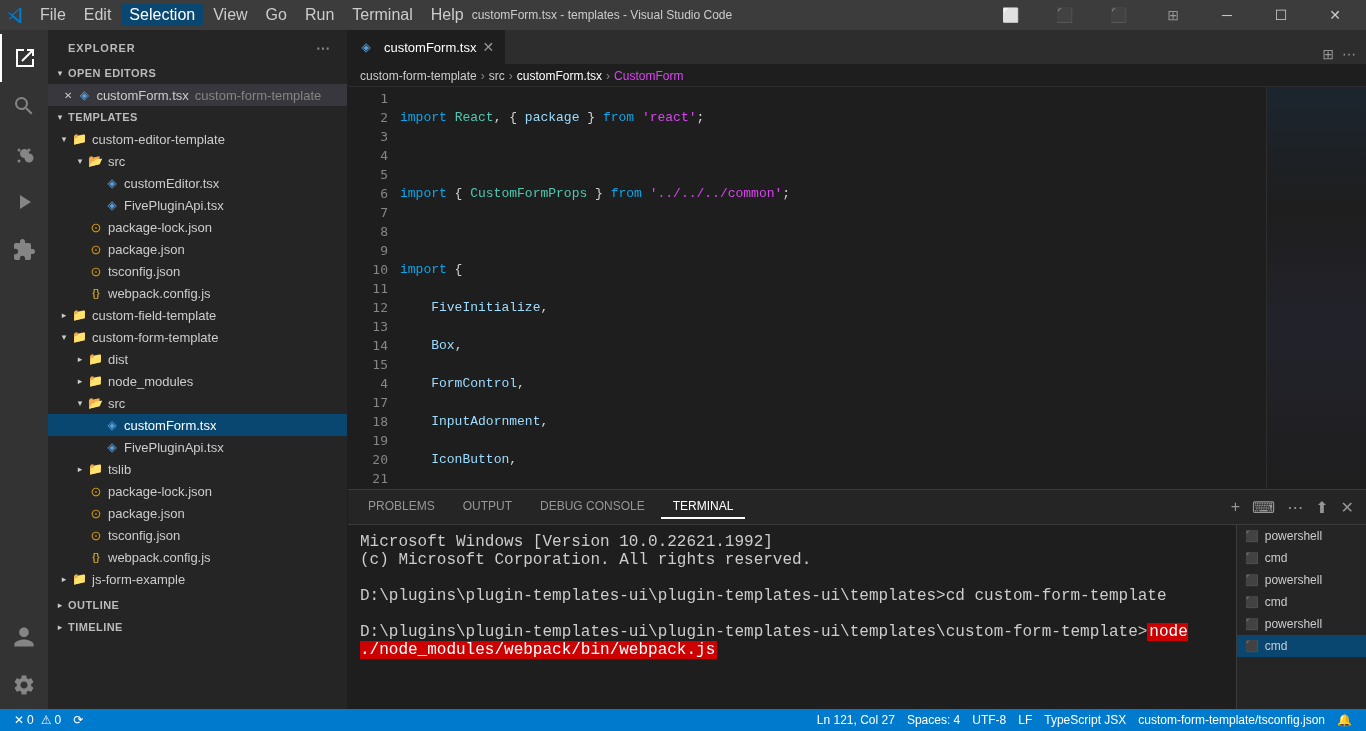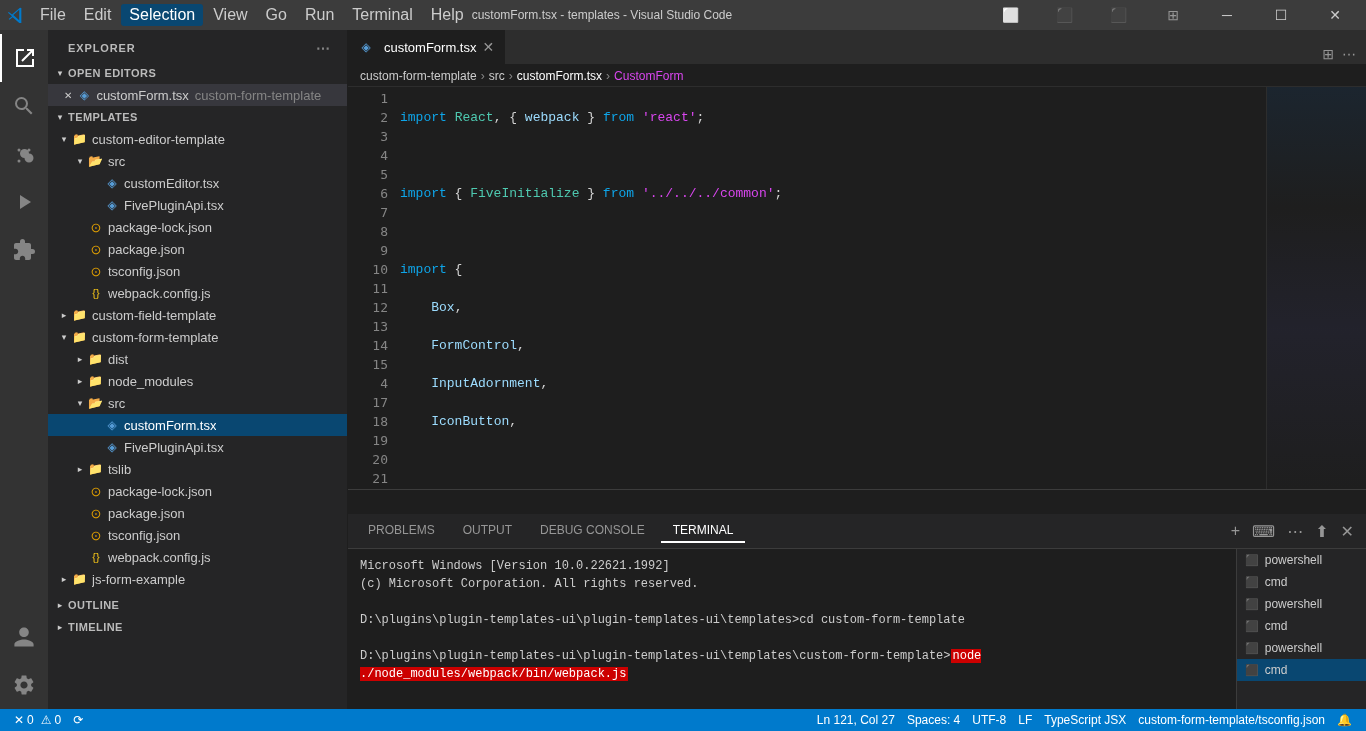--- a/index.html
+++ b/index.html
@@ -236,37 +236,36 @@
       flex-shrink: 0;
     }
     #panel-tabs {
       height: 35px;
       background: #252526;
       display: flex;
       align-items: center;
       padding: 0 8px;
       gap: 4px;
       border-bottom: 1px solid #3c3c3c;
-      margin-top: 24px;
     }
     .panel-tab {
       padding: 4px 12px;
       font-size: 12px;
       cursor: pointer;
       color: #969696;
       border-bottom: 2px solid transparent;
     }
     .panel-tab.active { color: #ffffff; border-bottom: 2px solid #ffffff; }
     .panel-actions { margin-left: auto; display: flex; gap: 4px; align-items: center; }
     .panel-action-btn { cursor: pointer; font-size: 16px; color: #969696; padding: 2px 4px; }
 
     #panel-content {
       flex: 1;
       font-family: 'Consolas', 'Courier New', monospace;
-      font-size: 12px;
+      font-size: 16px;
       color: #cccccc;
       padding: 8px 12px;
       overflow-y: auto;
       line-height: 18px;
     }
 
     
     #terminal-list {
       width: 130px;
       background: #252526;
@@ -575,25 +574,26 @@
           <div>15</div>
         <div>4</div>
           <div>17</div>
           <div>18</div>
           <div>19</div>
           <div>20</div>
         <div>21</div>
           <div>22</div>
       </div>
       <div id="code-content">
-<div class="code-line"><span class="kw">import</span> <span class="type">React</span><span>, { </span><span class="var">webpack</span><span> } </span><span class="kw">from</span><span> </span><span class="str">'react'</span><span>;</span></div>
+<div class="code-line"><span class="kw">import</span> <span class="type">React</span><span>, { </span><span class="var">package</span><span> } </span><span class="kw">from</span><span> </span><span class="str">'react'</span><span>;</span></div>
 <div class="code-line"></div>
-<div class="code-line"><span class="kw">import</span><span> { </span><span class="type">FiveInitialize</span><span> } </span><span class="kw">from</span><span> </span><span class="str">'../../../common'</span><span>;</span></div>
+<div class="code-line"><span class="kw">import</span><span> { </span><span class="type">CustomFormProps</span><span> } </span><span class="kw">from</span><span> </span><span class="str">'../../../common'</span><span>;</span></div>
 <div class="code-line"></div>
 <div class="code-line"><span class="kw">import</span><span> {</span></div>
+<div class="code-line"><span>    </span><span class="var">FiveInitialize</span><span>,</span></div>
 <div class="code-line"><span>    </span><span class="var">Box</span><span>,</span></div>
 <div class="code-line"><span>    </span><span class="var">FormControl</span><span>,</span></div>
 <div class="code-line"><span>    </span><span class="var">InputAdornment</span><span>,</span></div>
 <div class="code-line"><span>    </span><span class="var">IconButton</span><span>,</span></div>
 <div class="code-line"></div>
 
 
 
 
 

